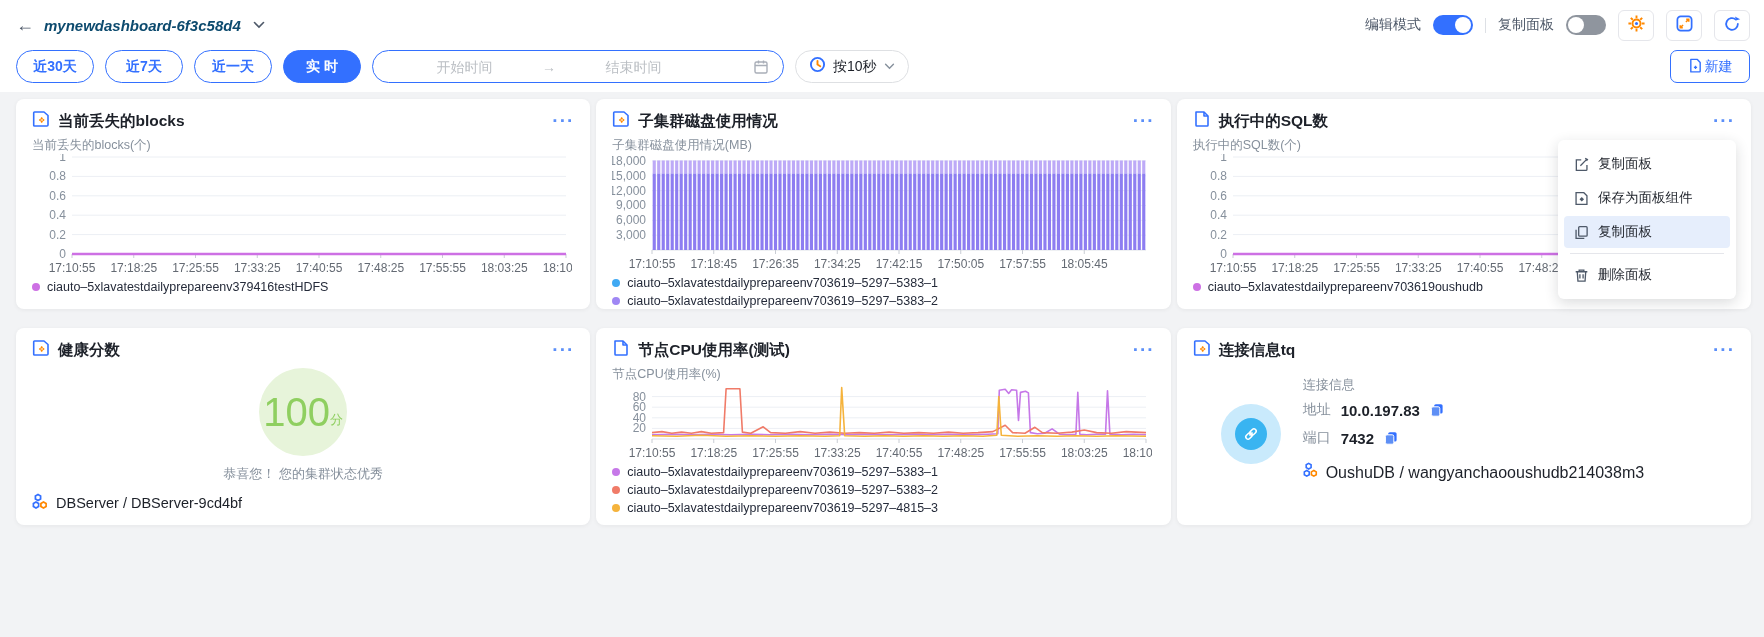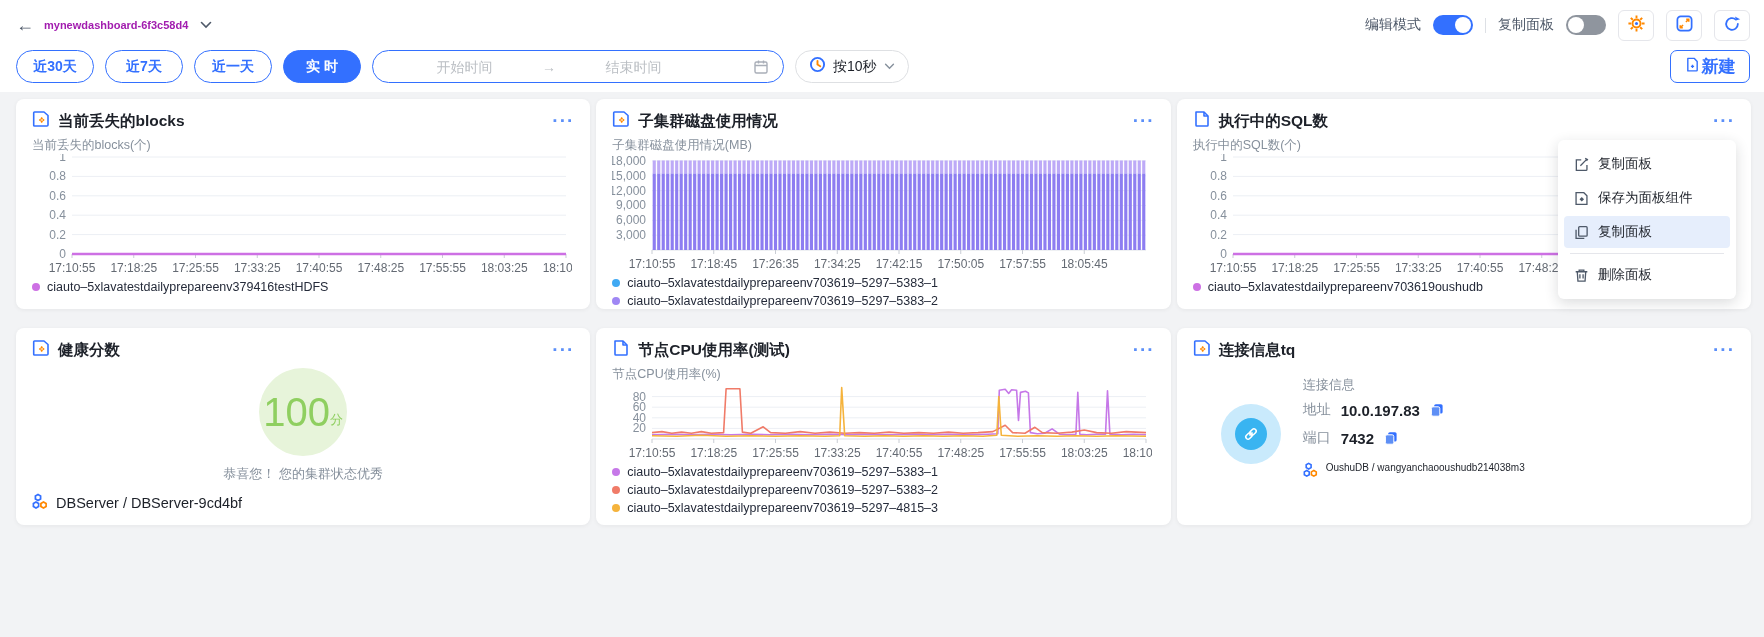--- a/index.html
+++ b/index.html
@@ -3,21 +3,21 @@
 <meta charset="utf-8">
 <style>
   * { margin:0; padding:0; box-sizing:border-box; }
   html,body { width:1764px; height:637px; overflow:hidden; }
   body { font-family:"Liberation Sans","DejaVu Sans",sans-serif; background:#f2f3f5; color:#1d2129; position:relative; }
 
   
   .topbar { background:#fff; height:50px; display:flex; align-items:center; padding:0 14px 0 16px; }
   .tb-left { display:flex; align-items:center; gap:10px; }
   .back { font-size:18px; color:#4e5969; cursor:pointer; line-height:1; }
-  .dash-title { font-size:11px; font-weight:600; color:#a21caf; }
+  .dash-title { font-size:15px; font-weight:600; color:#0c4a6e;font-style:italic; }
   .chev { display:inline-flex; margin-left:2px; }
   .tb-right { margin-left:auto; display:flex; align-items:center; gap:12px; }
   .tgl-label { font-size:14px; color:#4e5969; }
   .toggle { width:40px; height:20px; border-radius:10px; position:relative; cursor:pointer; }
   .toggle.on { background:#3370ff; }
   .toggle.off { background:#8f959e; }
   .toggle .knob { position:absolute; top:2px; width:16px; height:16px; border-radius:50%; background:#fff; }
   .toggle.on .knob { right:2px; } .toggle.off .knob { left:2px; }
   .vdiv { width:1px; height:15px; background:#dde0e5; }
   .icon-btn { width:36px; height:31px; border:1px solid #e5e6eb; border-radius:6px; background:#fff; display:flex; align-items:center; justify-content:center; cursor:pointer; }
@@ -27,21 +27,21 @@
   .range-group { display:flex; gap:11px; }
   .range-btn { width:78px; height:33px; border-radius:17px; border:1px solid #3370ff; background:#fff; color:#3370ff; font-size:14px; font-weight:600; cursor:pointer; font-family:inherit; }
   .range-btn.active { background:#3370ff; color:#fff; border-color:#3370ff; }
   .date-range { width:412px; height:33px; border:1px solid #3370ff; border-radius:17px; background:#fff; display:flex; align-items:center; padding:0 14px; }
   .date-range input { border:none; outline:none; width:155px; text-align:center; font-size:14px; color:#1d2129; font-family:inherit; background:transparent; }
   .date-range input::placeholder { color:#bbbfc4; }
   .range-arrow { color:#bbbfc4; font-size:14px; flex:0 0 auto; }
   .cal-icon { margin-left:auto; display:flex; }
   .interval { height:33px; border:1px solid #dee0e3; border-radius:17px; background:#fff; display:flex; align-items:center; gap:7px; padding:0 13px; cursor:pointer; }
   .interval-label { font-size:14px; color:#1d2129; }
-  .new-btn { margin-left:auto; height:33px; width:80px; border:1px solid #3370ff; border-radius:7px; background:#fff; color:#3370ff; font-size:17px; font-weight:700; display:flex; align-items:center; justify-content:center; gap:2px; cursor:pointer; font-family:inherit; }
+  .new-btn { margin-left:auto; height:33px; width:80px; border:1px solid #3370ff; border-radius:7px; background:#fff; color:#3370ff; font-size:14px; font-weight:400; display:flex; align-items:center; justify-content:center; gap:2px; cursor:pointer; font-family:inherit; }
 
   
   .grid { margin-top:7px; padding:0 13px 0 16px; display:grid; grid-template-columns:repeat(3,1fr); grid-template-rows:210px 197px; column-gap:6px; row-gap:19px; }
   .panel { background:#fff; border-radius:8px; box-shadow:0 1px 4px rgba(31,35,41,.06); padding:10px 16px 8px; overflow:hidden; position:relative; }
   .panel-header { display:flex; align-items:center; gap:8px; height:24px; }
   .panel-title { font-size:15.5px; font-weight:600; color:#1d2129; }
   .more-btn { margin-left:auto; color:#5b8ff9; font-size:19px; font-weight:700; letter-spacing:1px; line-height:10px; cursor:pointer; user-select:none; }
   .psub { margin-top:4px; font-size:12.5px; color:#86909c; height:15px; }
   svg.chart { display:block; margin-top:2px; }
   svg.chart text { font-family:inherit; }
@@ -61,21 +61,21 @@
   
   .conn-body { margin-top:14px; display:flex; align-items:flex-start; padding-left:28px; gap:22px; }
   .conn-circle { width:60px; height:60px; border-radius:50%; background:#c9eafc; display:flex; align-items:center; justify-content:center; margin-top:28px; }
   .conn-circle-inner { width:32px; height:32px; border-radius:50%; background:#39b4f1; display:flex; align-items:center; justify-content:center; }
   .conn-info { display:flex; flex-direction:column; }
   .conn-title { font-size:13px; color:#86909c; height:20px; }
   .conn-row { display:flex; align-items:center; gap:10px; height:28px; }
   .conn-label { font-size:14px; color:#86909c; }
   .conn-value { font-size:15px; font-weight:600; color:#1d2129; }
   .copy-icon { display:flex; cursor:pointer; }
-  .conn-cluster { margin-top:10px; display:flex; align-items:flex-start; gap:7px; font-size:10px; color:#1d2129; }
+  .conn-cluster { margin-top:10px; display:flex; align-items:flex-end; gap:7px; font-size:16px; color:#1d2129; }
 
   
   .context-menu { position:absolute; left:1558px; top:140px; width:178px; background:#fff; border-radius:6px; box-shadow:0 4px 14px rgba(31,35,41,.16); padding:6px 0; z-index:20; }
   .menu-item { display:flex; align-items:center; gap:9px; height:32px; margin:2px 6px; padding:0 10px; border-radius:4px; font-size:13.5px; color:#1d2129; cursor:pointer; }
   .menu-item.highlighted { background:#e6eefc; }
   .menu-item .mi { display:flex; color:#4e5969; }
   .menu-divider { height:1px; background:#e5e6eb; margin:5px 12px; }
 </style>
 </head>
 <body>

